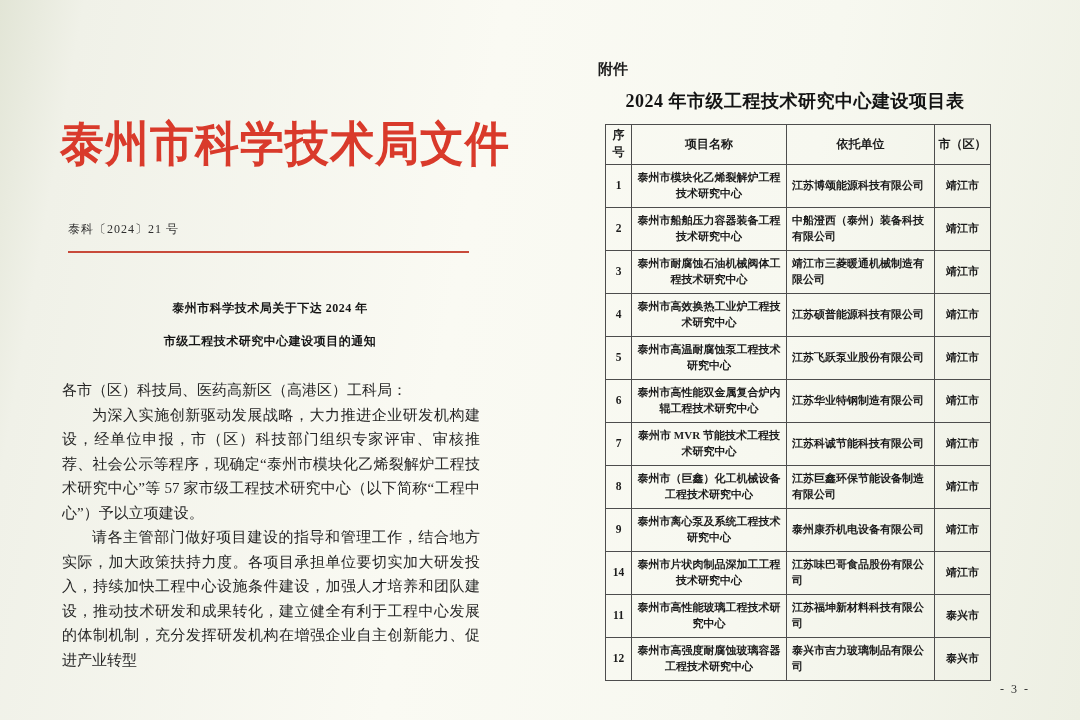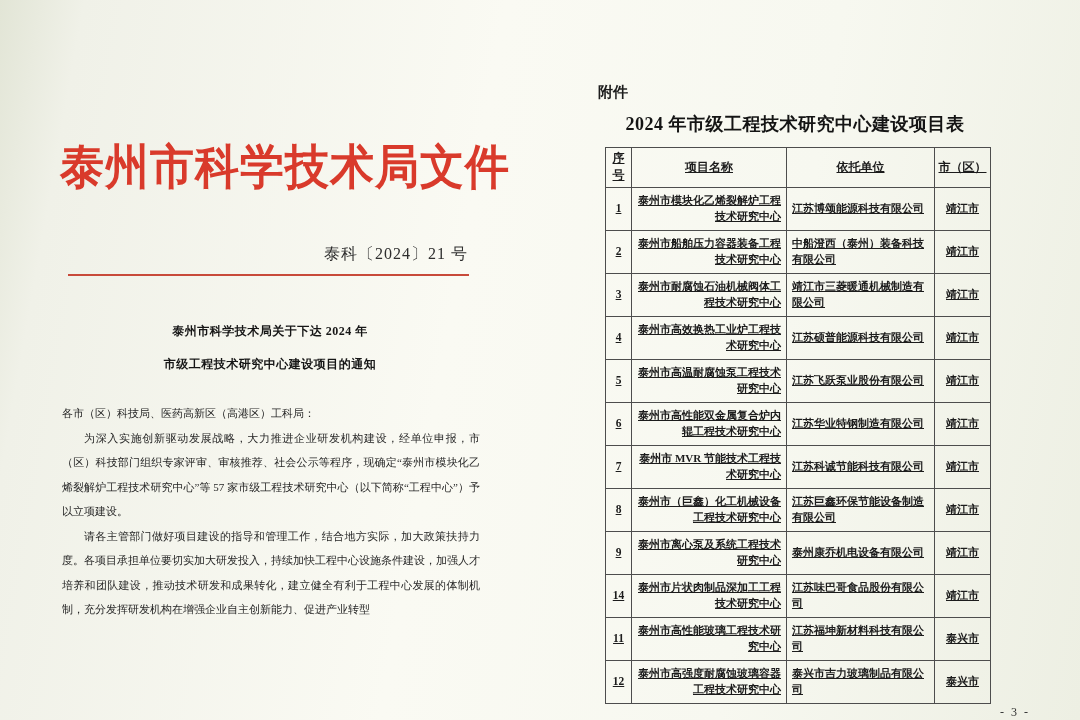--- a/index.html
+++ b/index.html
@@ -5,76 +5,76 @@
   html,body{margin:0;padding:0;}
   body{
     width:1080px;height:720px;overflow:hidden;
     font-family:"Liberation Serif","DejaVu Serif",serif;
     background:#e9ebe0;
   }
   .scan{
     position:relative;width:1080px;height:720px;
     background:linear-gradient(100deg,#e2e5d6 0%,#f0f1e8 7%,#fafaf3 42%,#f7f8f0 70%,#edefe3 100%);
   }
-  .page{position:absolute;top:0;height:596px;margin-top:23px;}
+  .page{position:absolute;top:0;height:596px;}
   #left-page{left:0;width:540px;}
   #right-page{left:540px;width:540px;}
 
   
   .letterhead{
     position:absolute;left:60px;top:112px;width:420px;
     text-align:center;font-size:44px;font-weight:900;letter-spacing:1px;
     color:var(--accent-red,#d93a2b);
     transform:scaleY(1.08);transform-origin:top center;white-space:nowrap;
   }
   .doc-number{
-    position:absolute;left:48px;top:221px;width:420px;
-    text-align:right;font-size:16px;color:#2e2e2e;letter-spacing:1px;
+    position:absolute;left:68px;top:221px;width:420px;
+    text-align:left;font-size:12px;color:#2e2e2e;letter-spacing:1px;
   }
   .red-rule{
     position:absolute;left:68px;top:251px;width:401px;height:2px;
     background:var(--line-red,#c84a3a);border:none;margin:0;
   }
   .notice-title{
     position:absolute;left:60px;top:292px;width:420px;
     text-align:center;font-size:12px;font-weight:bold;line-height:33px;
     color:#161616;letter-spacing:0.5px;
   }
   .doc-body{
     position:absolute;left:62px;top:378px;width:418px;height:300px;
-    font-size:11px;line-height:24.5px;color:#262626;
+    font-size:15px;line-height:24.5px;color:#262626;
     text-align:justify;overflow:hidden;
   }
   .doc-body p{margin:0;text-indent:2em;}
   .doc-body .salutation{text-indent:0;}
 
   
   .attachment-label{
     position:absolute;left:58px;top:60px;font-size:15px;font-weight:bold;color:#1d1d1d;
   }
   .table-title{
     position:absolute;left:60px;top:89px;width:390px;
     text-align:center;font-size:18px;font-weight:bold;color:#141414;letter-spacing:0.5px;
   }
   table.projects{
     position:absolute;left:65px;top:124px;width:385px;
     border-collapse:collapse;table-layout:fixed;
-    font-size:11px;color:#1c1c1c;text-decoration:underline;
+    font-size:11px;color:#1c1c1c;
   }
   table.projects th,table.projects td{
     border:1px solid var(--table-border,#4d4d4d);
     padding:2px 5px;vertical-align:middle;
     font-weight:600;line-height:1.45;
   }
   table.projects thead th{
     height:34px;text-align:center;font-size:12px;font-weight:bold;padding:2px 2px;
   }
   table.projects td{height:38px;}
   table.projects td.c0{text-align:center;font-size:11.5px;}
-  table.projects td.c1{text-align:right;}
+  table.projects td.c1{text-align:center;}
   table.projects td.c2{text-align:left;}
   table.projects td.c3{text-align:center;white-space:nowrap;}
   .col-no{width:26px;}
   .col-project{width:155px;}
   .col-unit{width:148px;}
   .col-city{width:56px;}
 
   .page-number{
     position:absolute;left:460px;top:682px;font-size:12px;color:#2e2e2e;letter-spacing:2px;
   }

